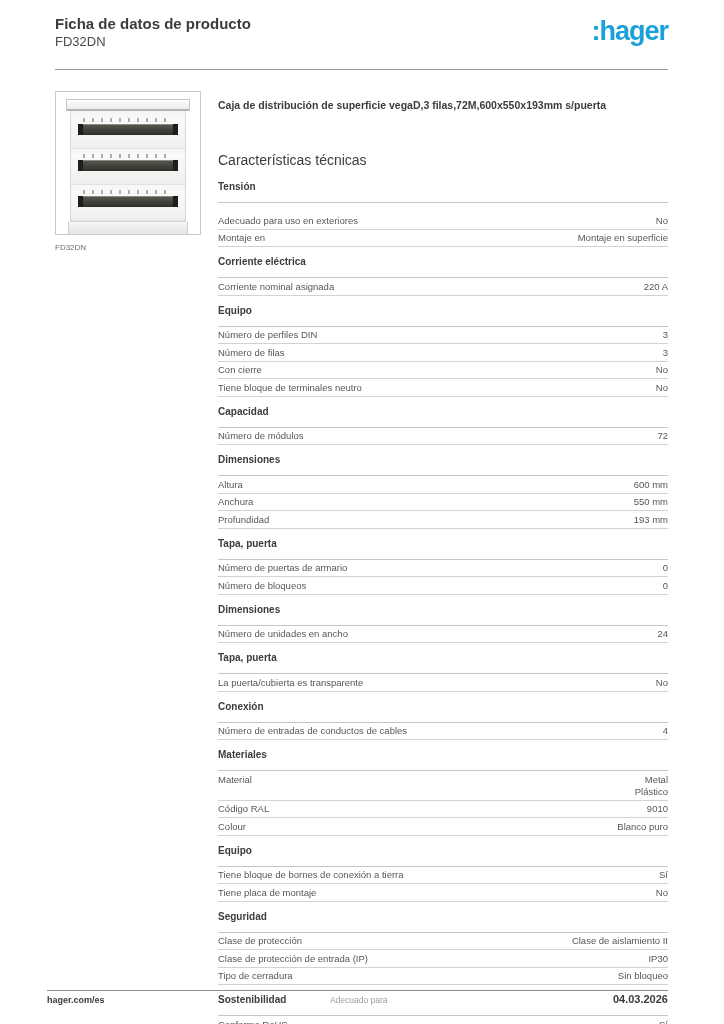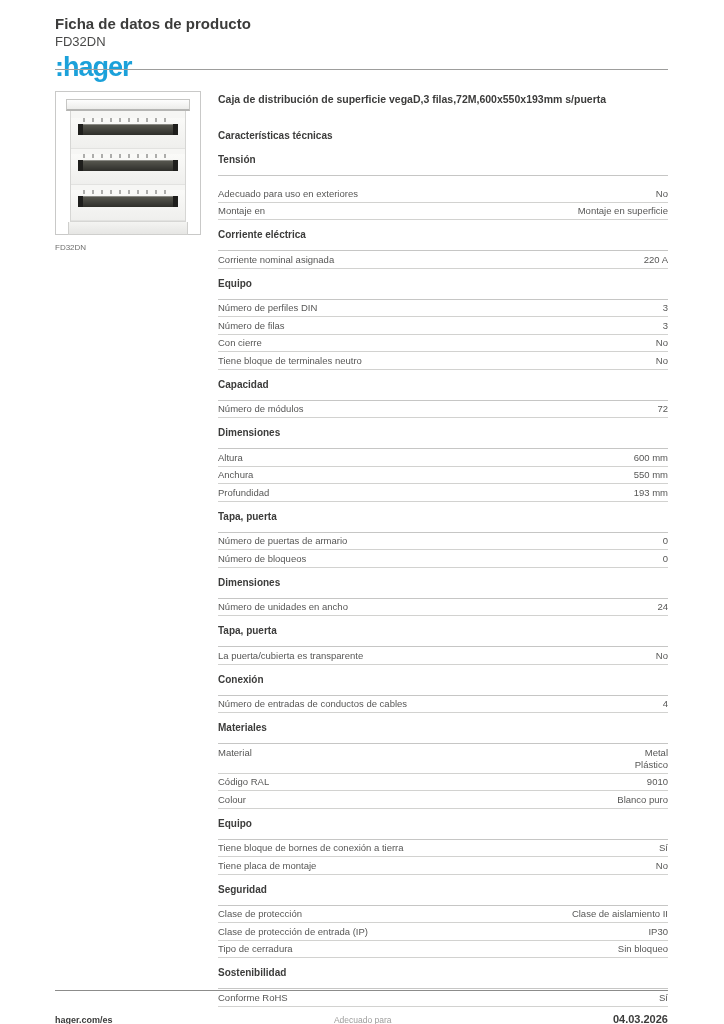--- a/index.html
+++ b/index.html
@@ -1,21 +1,21 @@
 <!DOCTYPE html>
 <html><head>
 <meta charset="utf-8">
 <style>
   * { margin:0; padding:0; box-sizing:border-box; }
   html,body { background:#ffffff; }
   body { font-family:"Liberation Sans", sans-serif; color:#3c3c3b; }
   .page { position:relative; width:724px; height:1024px; background:#fff; overflow:hidden; }
 
   
-  .header { position:absolute; top:14px; left:55px; right:56px; display:flex; justify-content:space-between; align-items:flex-start;flex-direction:column; }
+  .header { position:absolute; top:14px; left:55px; right:56px; display:flex; justify-content:space-between; align-items:flex-start; }
   .header-title { font-size:15px; font-weight:bold; color:#3c3c3b; line-height:19px; }
   .header-subtitle { font-size:13px; font-weight:normal; color:#4a4a49; line-height:17px; }
   .logo { font-size:27px; font-weight:bold; letter-spacing:-1px; margin-top:2px;text-align:right; }
   .header-rule { position:absolute; top:69px; left:55px; right:56px; border-top:1px solid #9d9d9c; }
 
   
   .main { position:absolute; top:91px; left:55px; right:56px; display:flex; }
   .left-col { width:146px; margin-right:17px; flex:none; }
   .content { flex:1; min-width:0; }
 
@@ -24,30 +24,30 @@
   .enclosure { width:124px; }
   .enc-lid { height:12px; background:linear-gradient(#fdfdfd,#ececea); border:1px solid #c6c6c4; border-bottom:2px solid #b5b5b3; }
   .enc-body { margin:0 4px; background:#f6f6f4; border:1px solid #d6d6d4; border-top:none; padding:2px 0 0; }
   .enc-row { height:31px; background:linear-gradient(#fafaf8,#efefed); border-bottom:1px solid #e2e2e0; }
   .enc-dots { height:4px; margin:5px 12px 2px; background:repeating-linear-gradient(90deg,#adadab 0 2px,transparent 2px 9px); }
   .enc-rail { height:11px; margin:0 7px; background:linear-gradient(#5a5a52,#2e2e2a); border-left:5px solid #1e1e1c; border-right:5px solid #1e1e1c; box-shadow:inset 0 1px 0 rgba(255,255,255,.3); }
   .enc-base { height:13px; margin:0 2px; background:linear-gradient(#f4f4f2,#e6e6e4); border:1px solid #cfcfcd; border-top:none; }
   .img-caption { margin-top:8px; font-size:8px; color:#6f6f6e; }
 
   
-  .product-title { font-size:10.5px; font-weight:bold; color:#3c3c3b; line-height:13px; margin-top:2px; }
-  .tech-heading { font-size:10px; font-weight:bold; color:#3c3c3b; margin-top:24px; margin-bottom:13px; }
+  .product-title { font-size:10.5px; font-weight:bold; color:#3c3c3b; line-height:13px; margin-top:8px; }
+  .tech-heading { font-size:14px; font-weight:normal; color:#3c3c3b; margin-top:40px; margin-bottom:13px; }
   .spec-section { margin-top:9px; }
   .section-title { font-size:10px; font-weight:bold; color:#3c3c3b; padding-bottom:10px; border-bottom:1px solid #c6c6c5; }
   .spec-row { display:flex; justify-content:space-between; align-items:flex-start; padding:2.5px 0 2px; border-bottom:1px solid #d2d2d0; font-size:9.5px; color:#575756; line-height:12px; }
   .row-label { text-align:left; padding-right:10px; }
   .row-value { text-align:right; white-space:pre-line; flex:none; max-width:55%; }
 
   
-  .footer { position:absolute; top:990px; left:55px; right:56px; border-top:1px solid #8c8c8b; display:flex; justify-content:space-between; align-items:baseline; padding-top:22px; }
+  .footer { position:absolute; top:990px; left:47px; right:56px; border-top:1px solid #8c8c8b; display:flex; justify-content:space-between; align-items:baseline; padding-top:2px; }
   .footer-left { font-size:9px; font-weight:bold; color:#3c3c3b; }
   .footer-center { font-size:8.5px; color:#9d9d9c; }
   .footer-right { font-size:11px; font-weight:bold; color:#3c3c3b; }
 </style>
 </head>
 <body>
 
 <div class="page">
 
   <div class="header">

